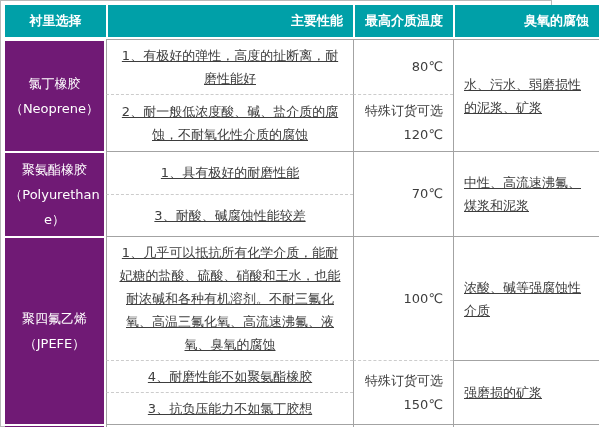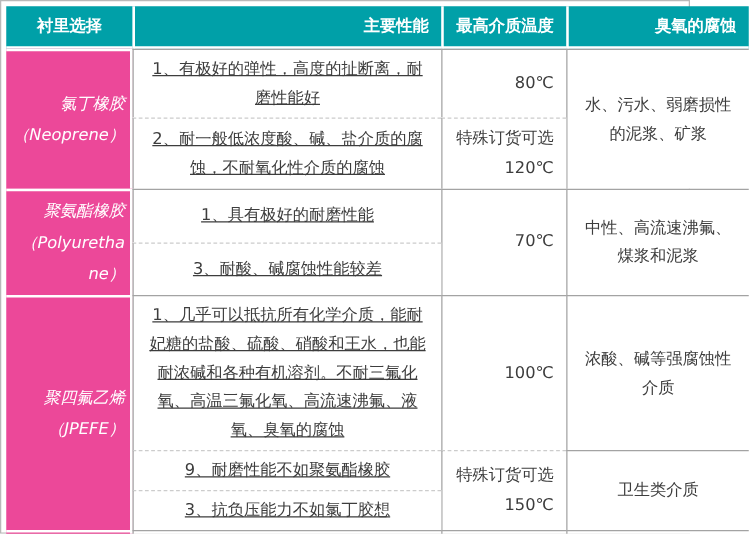--- a/index.html
+++ b/index.html
@@ -42,33 +42,32 @@
   td{
     font-size:13px;
     color:#3d3d3d;
     background:#ffffff;
     line-height:23px;
     vertical-align:middle;
     padding:4px 10px;
     word-break:break-all;
   }
   td.material{
-    background:#ec4899;
+    background:#701a75;
     color:#ffffff;
-    text-align:right;
+    text-align:center;
     padding:4px 4px;
     border-top:2px solid #ffffff;
     border-right:2px solid #ffffff;
     line-height:25px;
-    font-style:italic;
   }
   td.material .mname{display:block;}
   td.perf{border-left:1px solid #a3a3a3;text-align:center;text-decoration:underline;}
   td.temp{border-left:1px solid #a3a3a3;text-align:right;white-space:pre-line;line-height:24px;}
-  td.range{border-left:1px solid #a3a3a3;text-align:center;}
+  td.range{border-left:1px solid #a3a3a3;text-align:left;text-decoration:underline;}
   td.solid-top{border-top:1px solid #a3a3a3;}
   td.dash-top{border-top:1px dashed #cccccc;}
 
   tr.r1{height:47px;} tr.r2{height:48px;}
   tr.r3{height:23px;} tr.r4{height:24px;}
   tr.r5{height:99px;} tr.r6{height:21px;} tr.r7{height:24px;}
   tr.r8{height:50px;}
 </style>
 </head>
 <body>
@@ -121,24 +120,24 @@
     <tr class="r5">
       <td class="material" rowspan="3">
         <span class="mname">聚四氟乙烯</span>
         <span class="mname">（JPEFE）</span>
       </td>
       <td class="perf solid-top">1、几乎可以抵抗所有化学介质，能耐妃糖的盐酸、硫酸、硝酸和王水，也能耐浓碱和各种有机溶剂。不耐三氟化氧、高温三氟化氧、高流速沸氟、液氧、臭氧的腐蚀</td>
       <td class="temp solid-top">100℃</td>
       <td class="range solid-top">浓酸、碱等强腐蚀性介质</td>
     </tr>
     <tr class="r6">
-      <td class="perf dash-top">9、耐磨性能不如聚氨酯橡胶</td>
+      <td class="perf dash-top">4、耐磨性能不如聚氨酯橡胶</td>
       <td class="temp dash-top" rowspan="2">特殊订货可选
 150℃</td>
-      <td class="range solid-top" rowspan="2">卫生类介质</td>
+      <td class="range solid-top" rowspan="2">强磨损的矿浆</td>
     </tr>
     <tr class="r7">
       <td class="perf dash-top">3、抗负压能力不如氯丁胶想</td>
     </tr>
 
     <tr class="r8">
       <td class="material" rowspan="2">
         
         
       </td>

